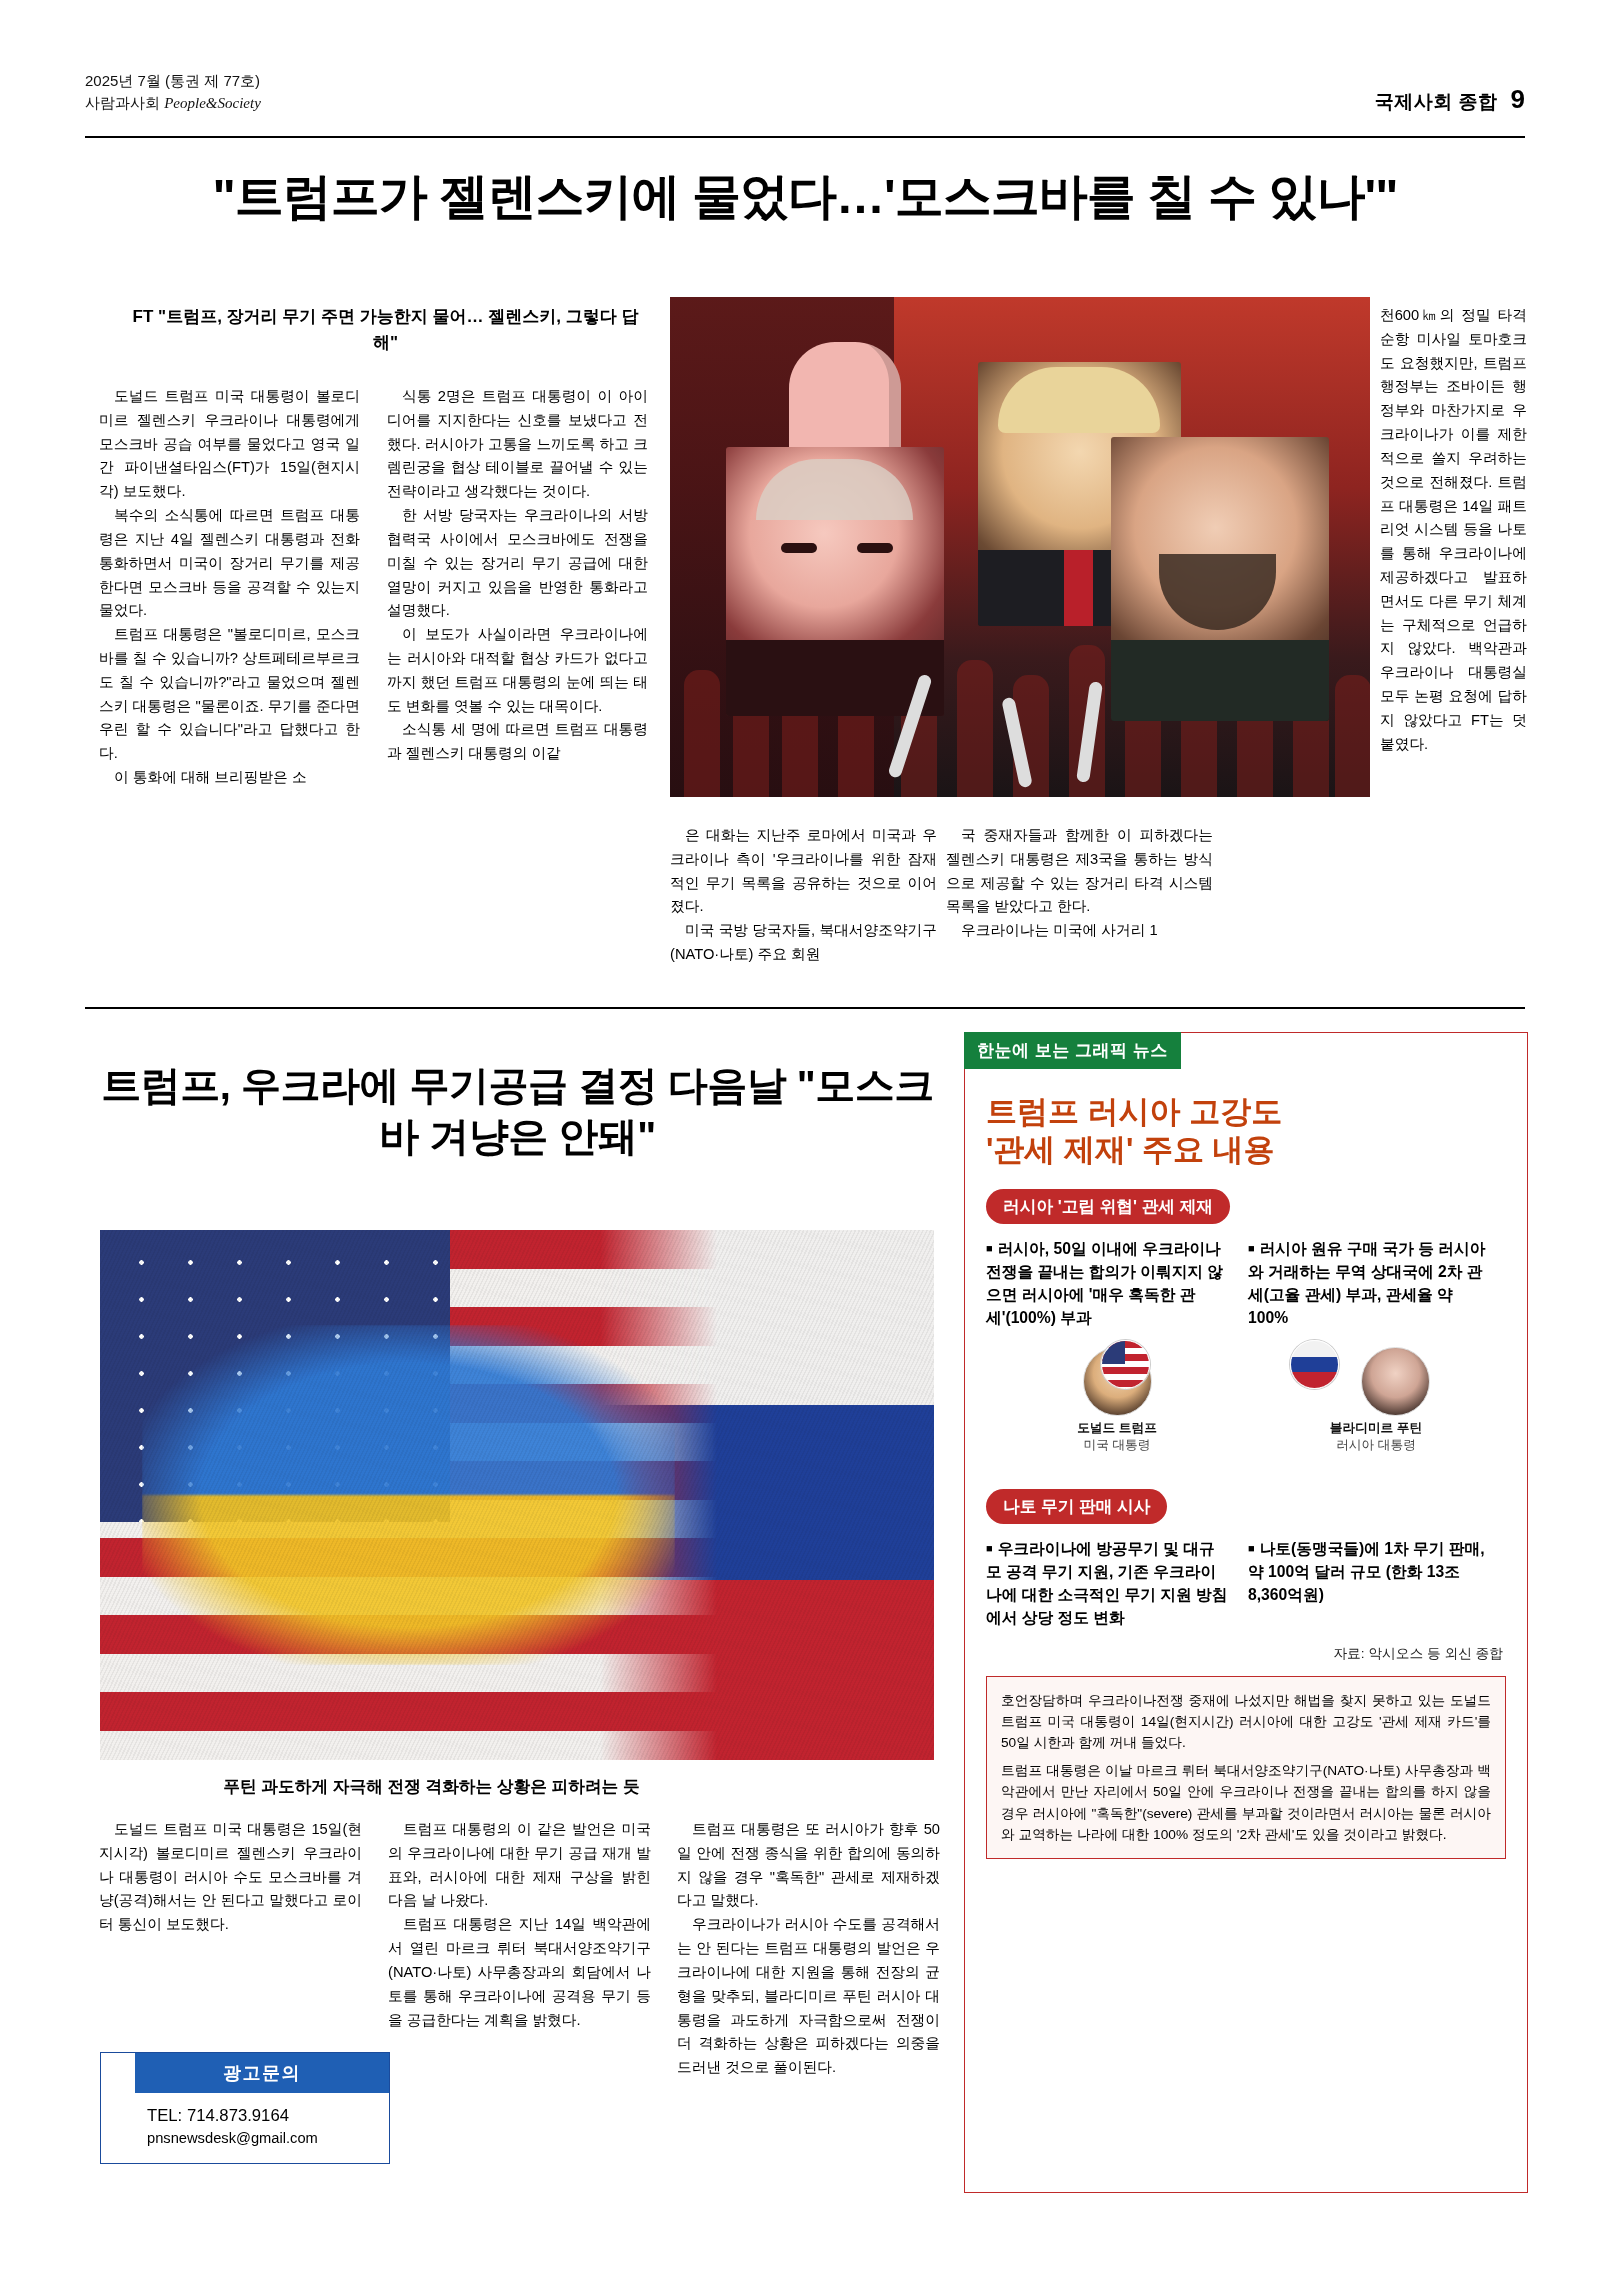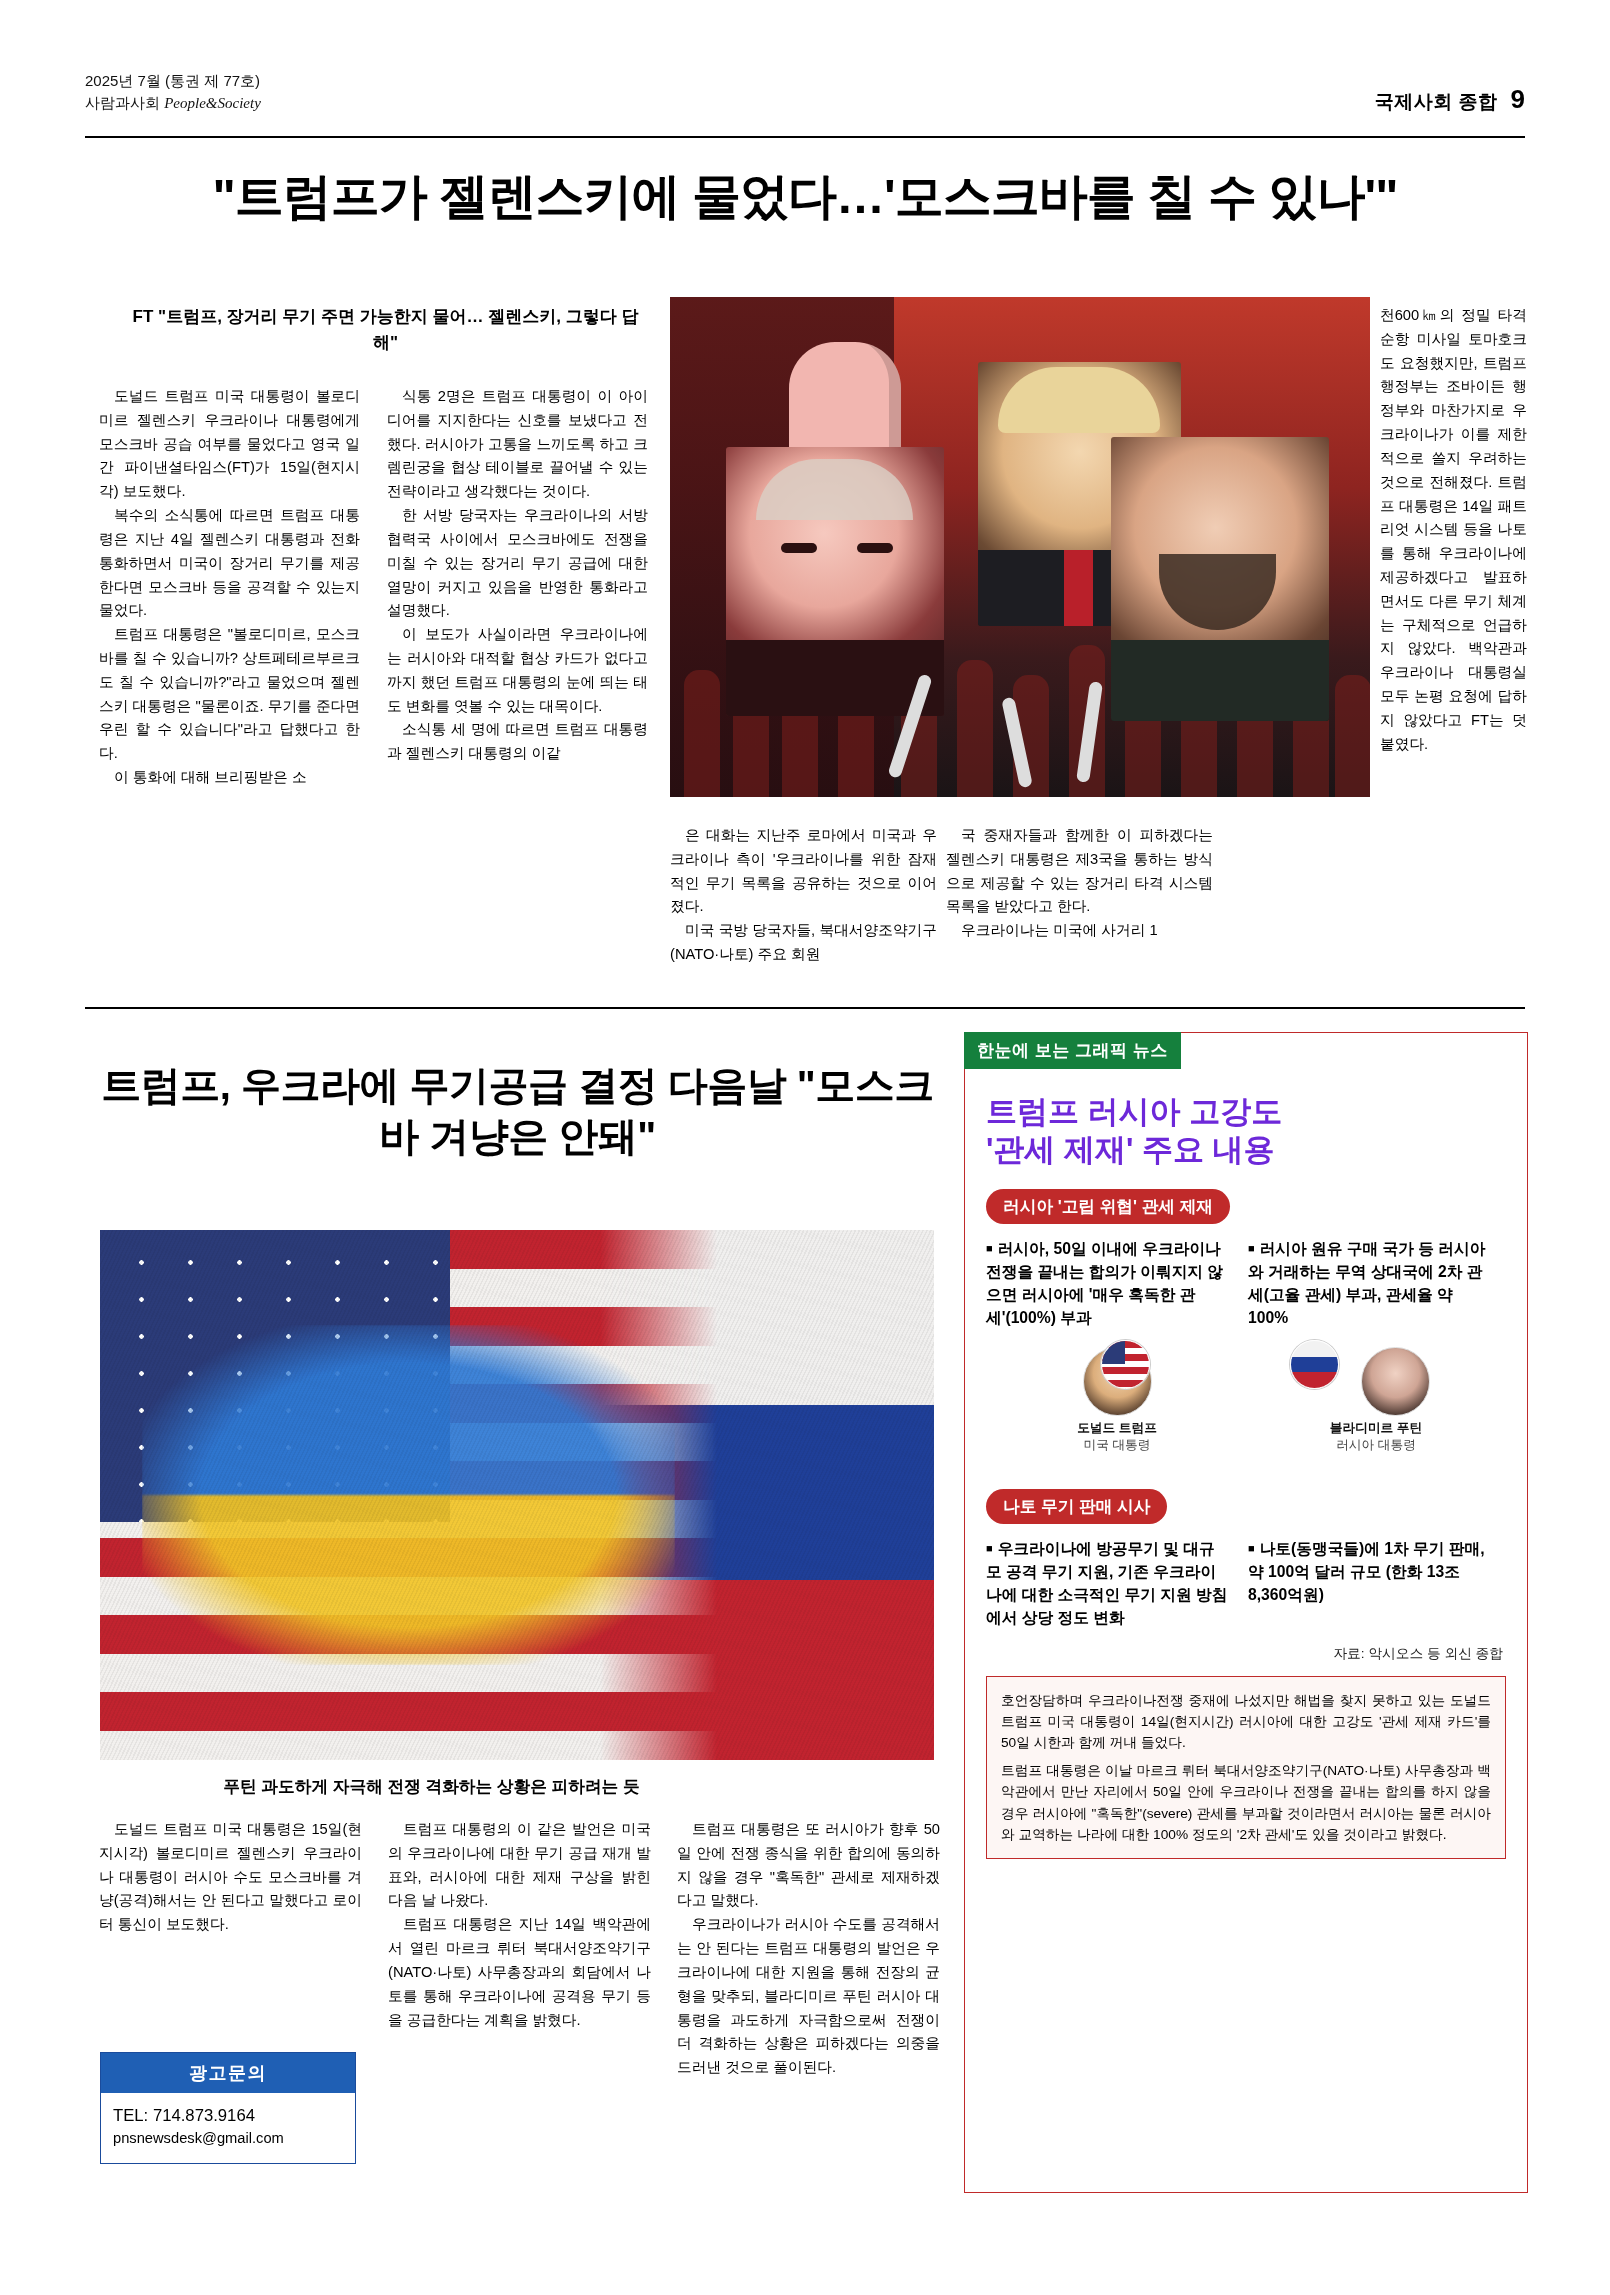--- a/index.html
+++ b/index.html
@@ -311,20 +311,21 @@
   }
   .bottomcols .col p { margin: 0; text-indent: 15px; }
 
   
   .adbox {
     position: absolute;
     left: 100px;
     top: 2052px;
     width: 254px;
     border: 1.5px solid #1a4b9c;
+    padding-left: 34px;
   }
   .adbox .adhead {
     background: #1f5fb4;
     color: #fff;
     text-align: center;
     font-size: 18px;
     font-weight: bold;
     padding: 8px 0;
     letter-spacing: 1.5px;
   }
@@ -355,21 +356,21 @@
     font-size: 17px;
     font-weight: bold;
     padding: 7px 13px;
     letter-spacing: 0.5px;
   }
   .gfx-title {
     margin: 60px 0 0 21px;
     font-size: 31px;
     font-weight: bold;
     line-height: 1.22;
-    color: #6d28d9;
+    color: #c2410c;
   }
   .gfx-sec {
     margin: 20px 0 0 21px;
     display: inline-block;
     background: #c02a2a;
     color: #fff;
     font-size: 16.7px;
     font-weight: bold;
     border-radius: 20px;
     padding: 6px 17px;

